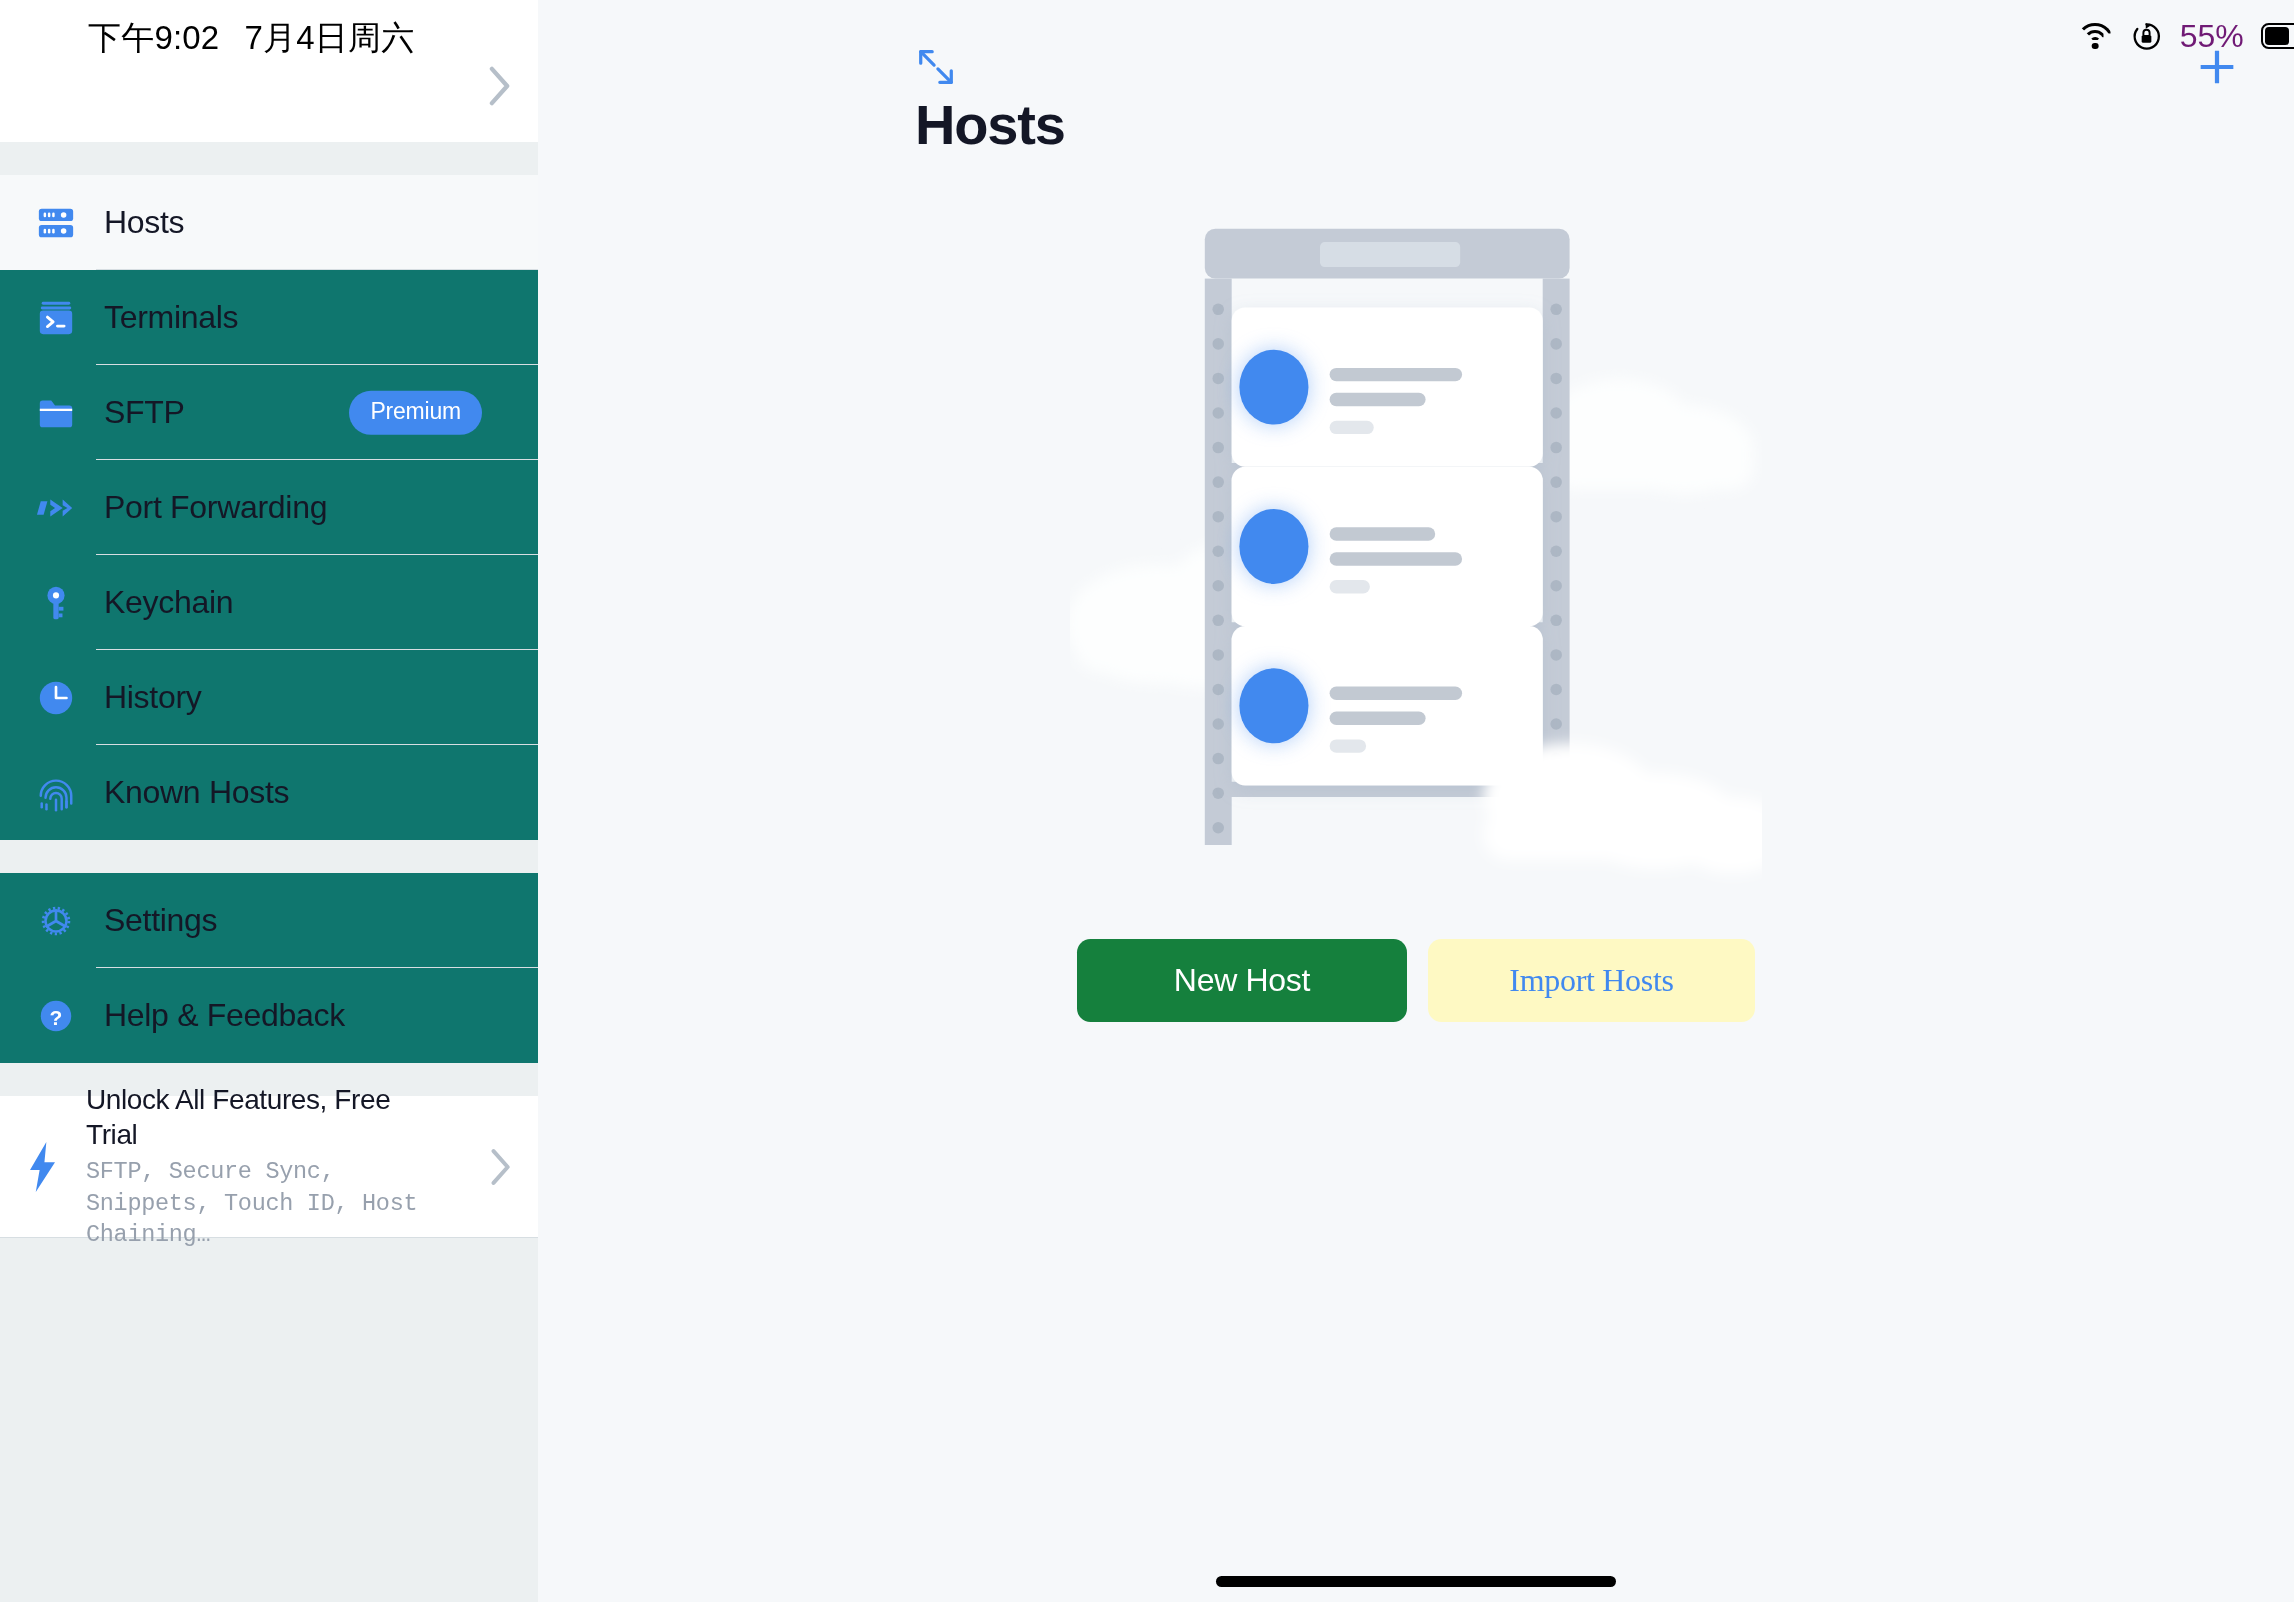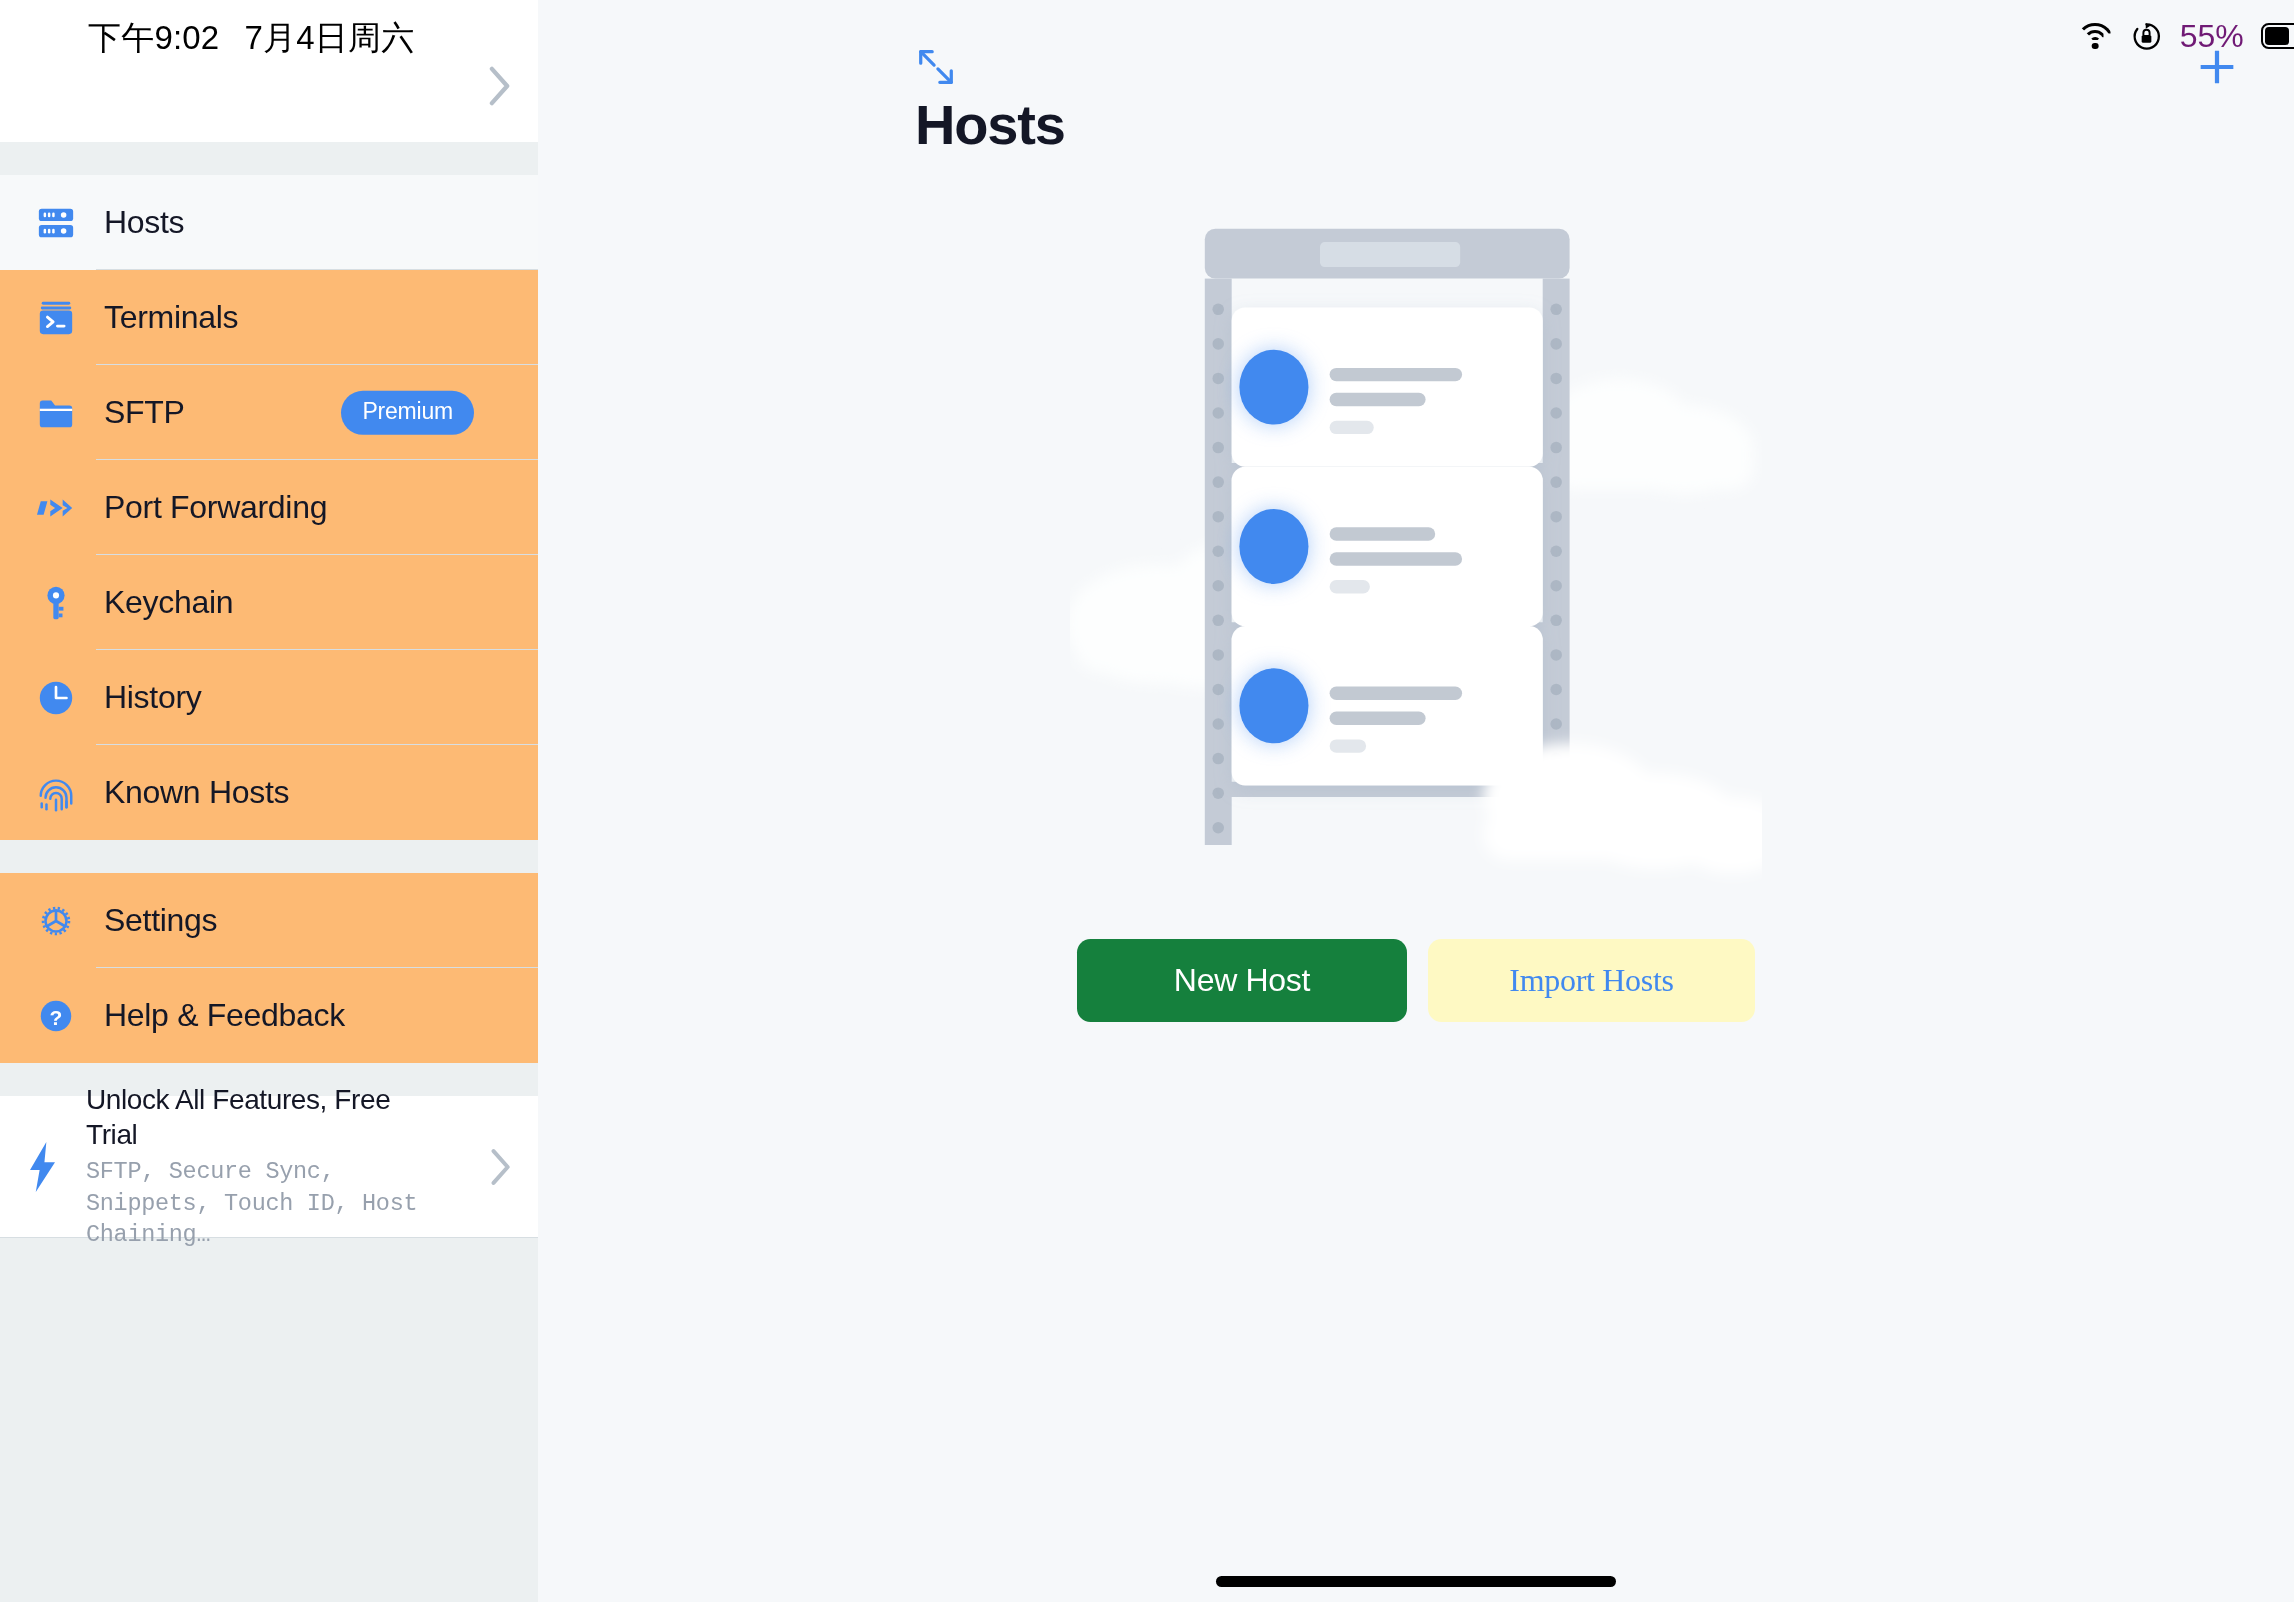--- a/index.html
+++ b/index.html
@@ -84,37 +84,37 @@
   }
 
   .chev{ display:block; }
 
   
   .gap{ height:33px; background:#ECF0F1; width:538px; }
   .group{ background:#FFFFFF; width:538px; }
 
   .row{
     position:relative; height:95px; display:flex; align-items:center;
-    padding-left:35px; cursor:pointer; background:#fdba74;
+    padding-left:35px; cursor:pointer; background:#0f766e;
   }
   .row.active{ background:#F7F9FA; }
   .row .divider{
     position:absolute; left:96px; right:0; bottom:0; height:1.4px;
     background:#D7DEE2;
   }
   .row .ic{
     width:42px; height:42px; flex:0 0 42px; position:relative;
     display:flex; align-items:center; justify-content:center;
   }
   .row .lbl{
     margin-left:27px; font-size:32px; color:#141726;
     letter-spacing:-0.3px; font-weight:400;
   }
   .badge{
-    position:absolute; right:64px; top:50%; transform:translateY(-50%);
+    position:absolute; right:56px; top:50%; transform:translateY(-50%);
     background:#4189EF; color:#fff; font-size:23px;
     padding:7.7px 21px 9.6px; border-radius:29px; letter-spacing:-0.2px;
   }
 
   
   .promo{
     position:relative; background:#fff; width:538px; height:142px;
     display:flex; align-items:center; padding-left:21px; cursor:pointer;
     border-bottom:1.4px solid #D7DEE2;
   }

